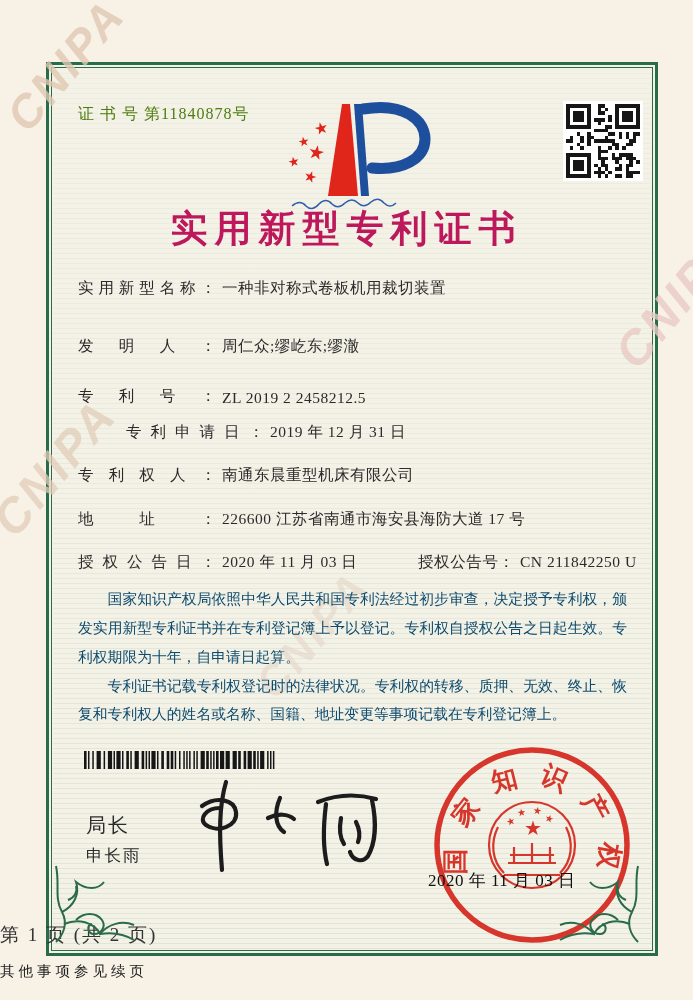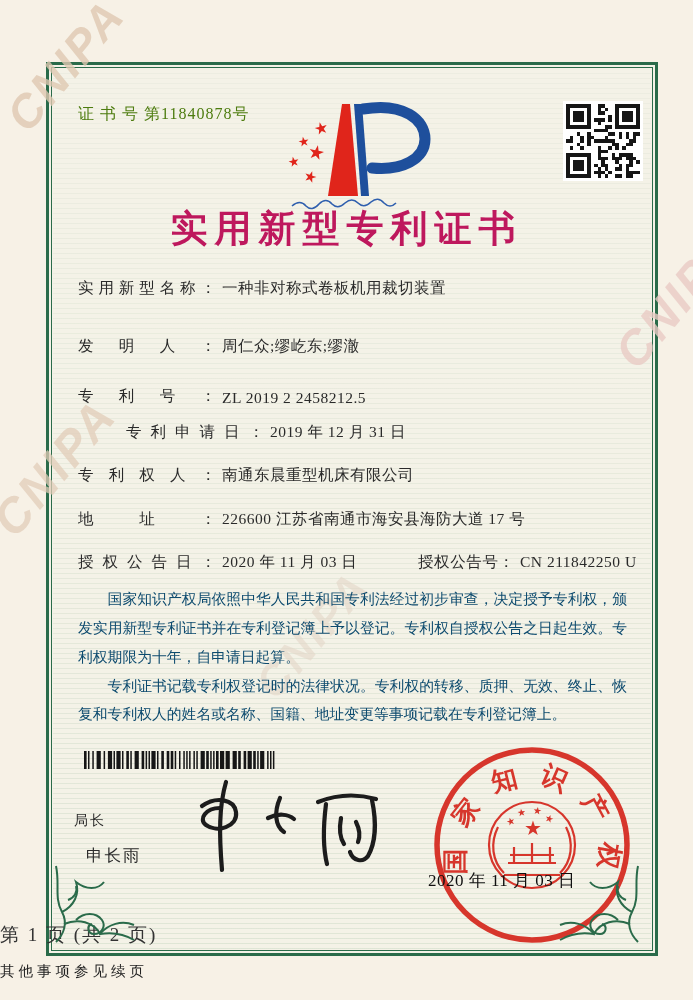--- a/index.html
+++ b/index.html
@@ -58,21 +58,21 @@
   .val-narrow{display:inline-block;width:170px;}
   
   .bodytext{
     position:absolute;left:78px;top:585px;width:549px;
     font-size:14.8px;line-height:1.95;text-align:justify;color:#0c4a6e;
   }
   .bodytext p{margin:0;text-indent:2em;}
   
   .barcode{position:absolute;left:84px;top:751px;width:192px;height:18px;}
   
-  .signoff-title{position:absolute;left:74px;top:812px;font-size:14px;letter-spacing:2px;}
+  .signoff-title{position:absolute;left:86px;top:812px;font-size:20px;letter-spacing:2px;}
   .signoff-name{position:absolute;left:86px;top:845px;font-size:16.5px;letter-spacing:2px;}
   .signature{position:absolute;left:186px;top:772px;width:210px;height:112px;}
   
   .seal{position:absolute;left:430px;top:743px;width:204px;height:204px;opacity:.93;}
   .seal-date{
     position:absolute;left:428px;top:869px;width:210px;font-size:17px;color:#101010;
     letter-spacing:.5px;z-index:5;white-space:nowrap;
   }
   
   .page-info{position:absolute;left:0;top:922px;width:100%;font-size:19px;letter-spacing:2px;color:#333;}

